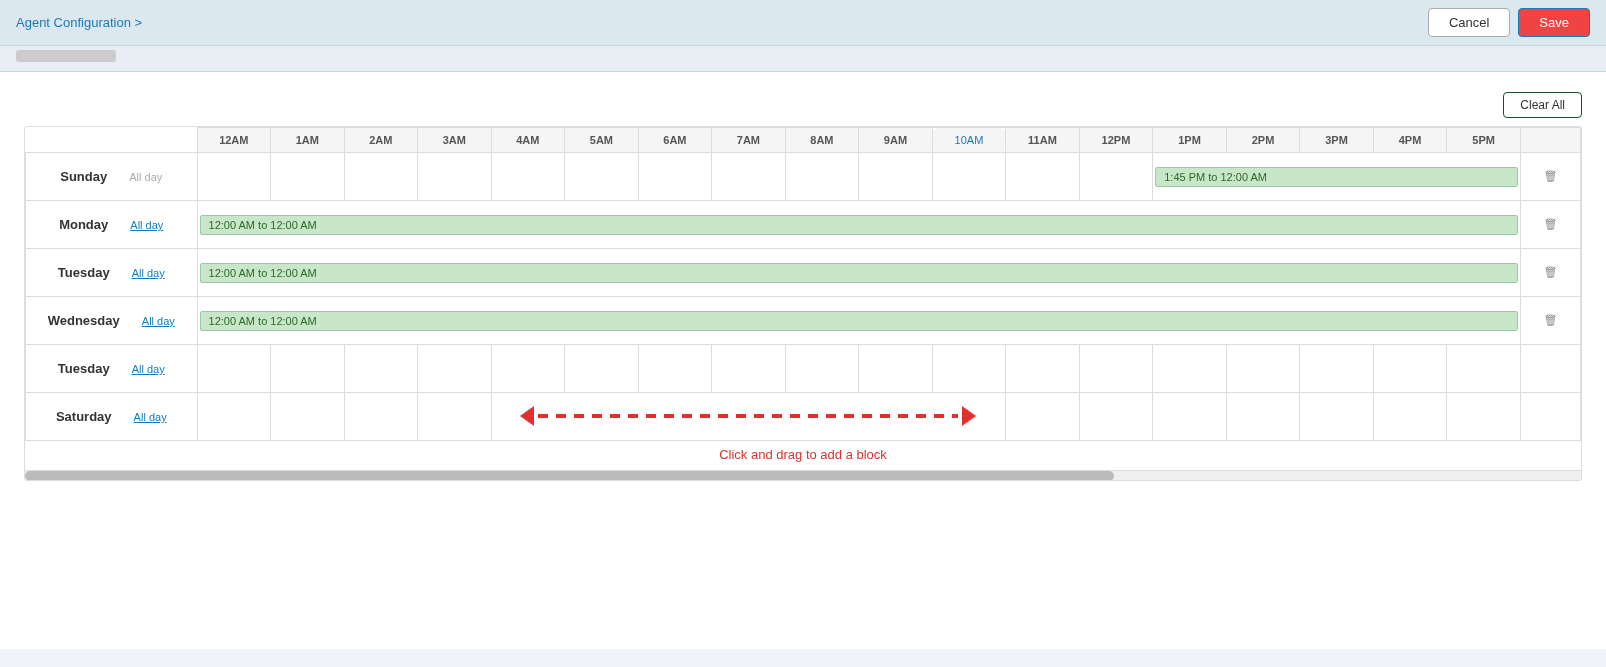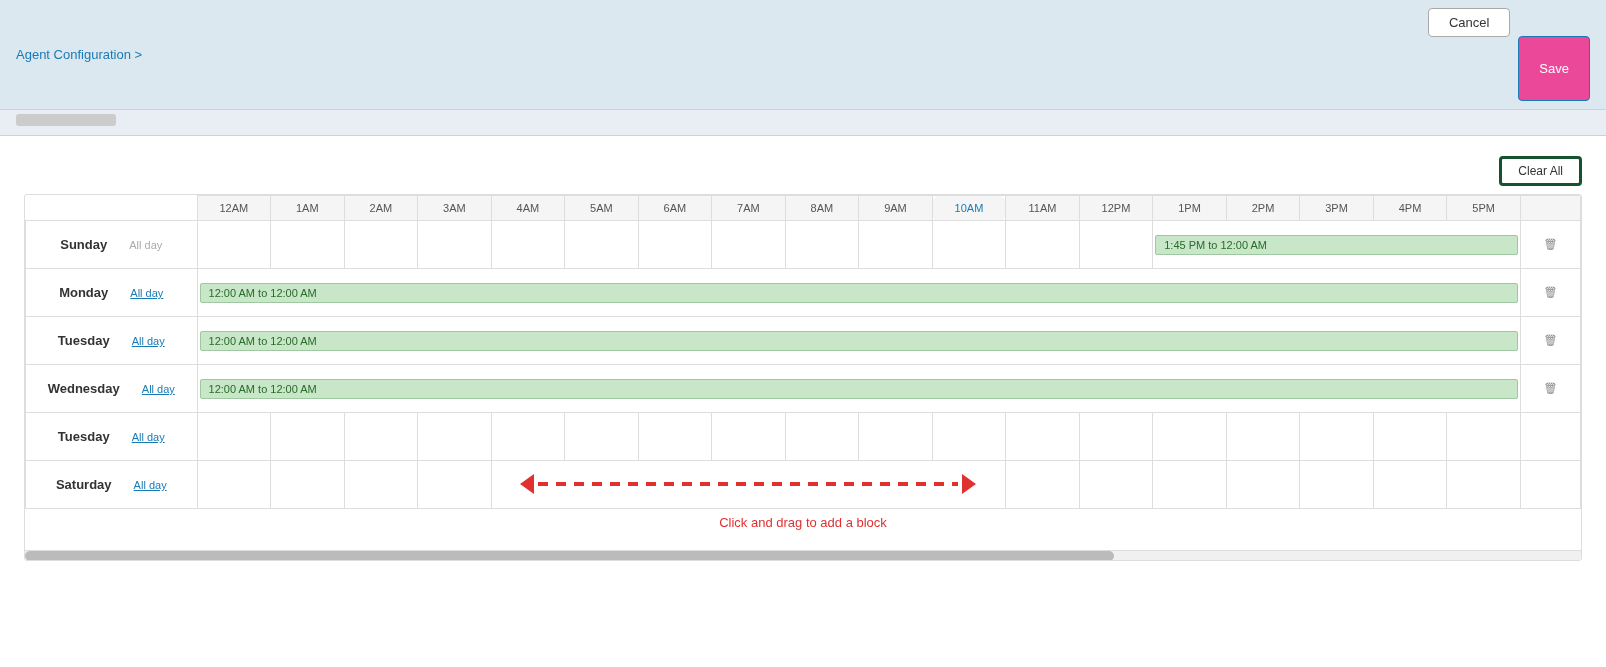--- a/index.html
+++ b/index.html
@@ -12,39 +12,38 @@
       align-items: center;
       justify-content: space-between;
       border-bottom: 1px solid #c5d5e0;
       min-height: 44px;
     }
     .breadcrumb-link {
       color: #1a7ab5;
       text-decoration: none;
       font-size: 13px;
     }
-    .top-bar-right { display: flex; gap: 8px; align-items: flex-start; }
+    .top-bar-right { display: flex; gap: 8px; align-items: center; }
     .btn-cancel {
       background: #fff;
       border: 1px solid #aaa;
       color: #333;
       padding: 6px 20px;
       border-radius: 4px;
       cursor: pointer;
       font-size: 13px;
     }
     .btn-save {
-      background: #ec4899;
+      background: #ef4444;
       border: 1px solid #1a7ab5;
       color: #fff;
-      padding: 24px 20px;
+      padding: 6px 20px;
       border-radius: 4px;
       cursor: pointer;
       font-size: 13px;
-      margin-top: 28px;
     }
 
     .subtitle-bar {
       background: #e8eef3;
       padding: 4px 16px 6px 16px;
       border-bottom: 1px solid #c5d5e0;
     }
     .subtitle-bar .agent-name-placeholder {
       display: inline-block;
       width: 100px;
@@ -66,21 +65,21 @@
       margin-bottom: 16px;
     }
 
     .clear-all-row {
       display: flex;
       justify-content: flex-end;
       margin-bottom: 8px;
     }
     .btn-clear-all {
       background: #fff;
-      border: 3px solid #14532d;
+      border: 1px solid #14532d;
       color: #333;
       padding: 5px 16px;
       border-radius: 4px;
       cursor: pointer;
       font-size: 12px;
     }
 
     .schedule-wrapper {
       overflow-x: auto;
       border: 1px solid #ddd;
@@ -96,21 +95,21 @@
     .schedule-table th, .schedule-table td {
       border: 1px solid #ddd;
       text-align: center;
       padding: 0;
       font-size: 11px;
     }
 
     .schedule-table thead th {
       background: #f5f5f5;
       color: #555;
-      font-weight: normal;
+      font-weight: bold;
       padding: 6px 4px;
       font-size: 11px;
       min-width: 60px;
     }
 
     .schedule-table thead th.hour-col-10am {
       color: #1a7ab5;
       font-weight: normal;
       border-radius: 7px;
     }
@@ -379,21 +378,21 @@
           <td></td>
           <td></td>
           <td></td>
           <td></td>
           <td></td>
           <td></td>
           <td class="delete-cell"></td>
         </tr>
 
         <tr>
-          <td colspan="20" style="border:none; border-top:1px solid #ddd; padding:6px 0 20px 0; text-align:center;">
+          <td colspan="20" style="border:none; border-top:1px solid #ddd; padding:6px 0 8px 0; text-align:center;">
             <span style="color:#e03030; font-size:13px;">Click and drag to add a block</span>
           </td>
         </tr>
       </tbody>
     </table>
 
     <div class="scrollbar-hint">
       <div class="scrollbar-thumb"></div>
     </div>
   </div>

